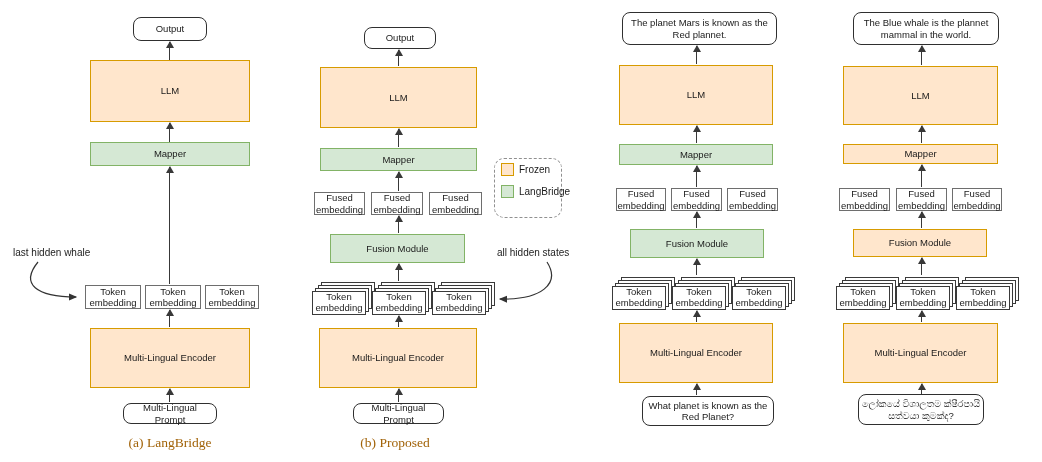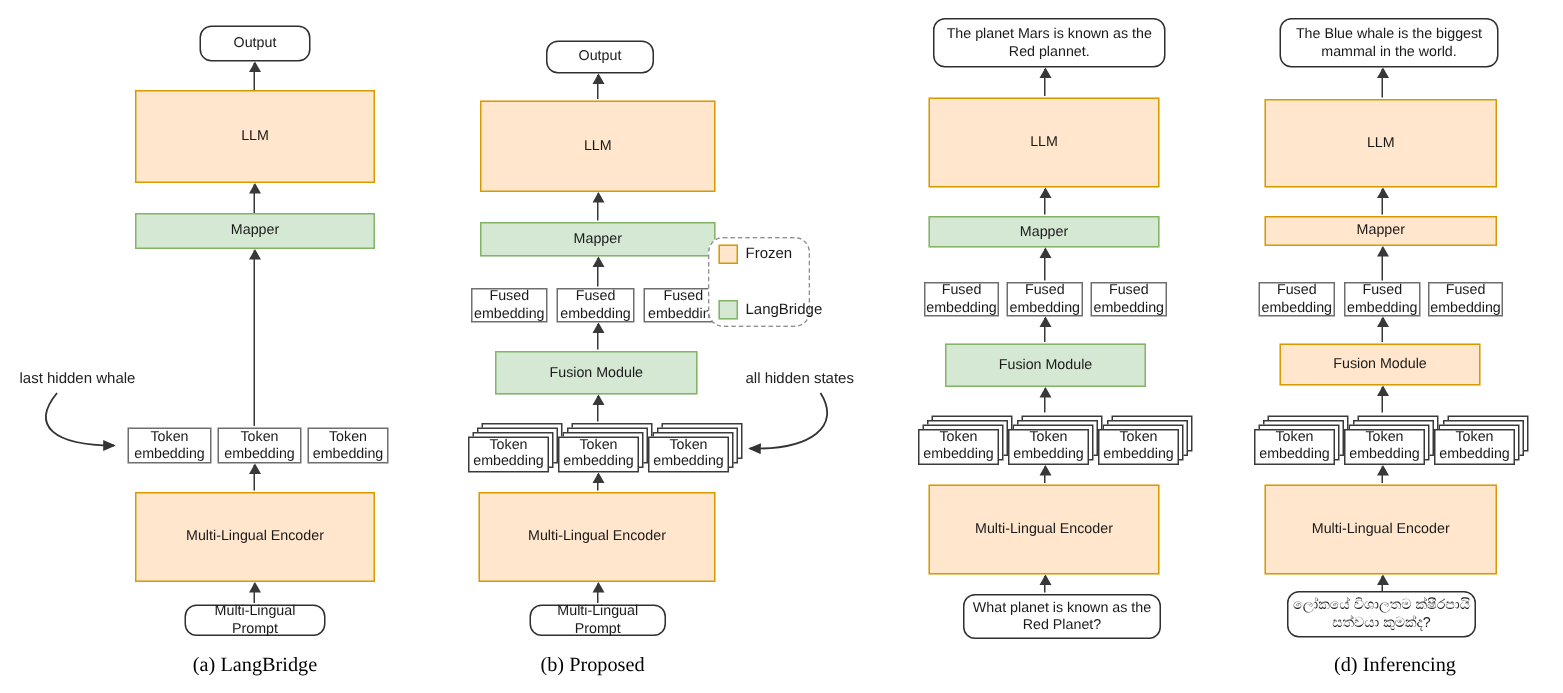--- a/index.html
+++ b/index.html
@@ -30,27 +30,27 @@
   }
   .stack .l3 { left:9px; top:0; }
   .stack .l2 { left:6px; top:3px; }
   .stack .l1 { left:3px; top:6px; }
   .stack .front {
     left:0; top:9px; z-index:2; display:flex; align-items:center; justify-content:center;
     text-align:center; font-size:9.5px; line-height:1.15;
   }
   .caption {
     position:absolute; font-family:"Liberation Serif", serif; font-size:13.5px;
-    color:#000000; text-align:center;
+    color:#a16207; text-align:center;
   }
   .annot { position:absolute; font-size:10px; color:#222; white-space:nowrap; }
   .legend {
-    position:absolute; left:472px; top:158px; width:68px; height:60px;
+    position:absolute; left:494px; top:158px; width:68px; height:60px;
     border:1.3px dashed #909090; border-radius:10px; box-sizing:border-box;
-    display:flex; flex-direction:column; justify-content:space-between; gap:9px; padding:4px 6px;
+    display:flex; flex-direction:column; justify-content:flex-start; gap:9px; padding:4px 6px;
     background:#fff;
   }
   .legend-item { display:flex; align-items:center; gap:5px; font-size:10px; }
   .swatch { width:13px; height:13px; box-sizing:border-box; border:1px solid #000; flex:0 0 auto; }
   .swatch.frozen { border-color:var(--frozen-border,#d79b00); }
   .swatch.trainable { border-color:var(--trainable-border,#82b366); }
   .overlay { position:absolute; left:0; top:0; pointer-events:none; }
 </style>
 </head>
 <body>
@@ -161,21 +161,21 @@
     <div class="layer l2"></div>
     <div class="layer l1"></div>
     <div class="layer front">Token embedding</div>
   </div>
 
   <div class="arr" style="left:696px; top:311px; height:11px;"></div>
   <div class="box frozen" style="left:619px; top:323px; width:154px; height:60px;">Multi-Lingual Encoder</div>
   <div class="arr" style="left:696px; top:384px; height:11px;"></div>
   <div class="box rounded" style="left:642px; top:396px; width:132px; height:30px;">What planet is known as the Red Planet?</div>
 
-  <div class="box rounded" style="left:853px; top:12px; width:146px; height:33px;">The Blue whale is the biggest mammal in the world.</div>
+  <div class="box rounded" style="left:853px; top:12px; width:146px; height:33px;">The Blue whale is the plannet mammal in the world.</div>
   <div class="arr" style="left:921px; top:46px; height:19px;"></div>
   <div class="box frozen" style="left:843px; top:66px; width:155px; height:59px;">LLM</div>
   <div class="arr" style="left:921px; top:126px; height:17px;"></div>
   <div class="box frozen" style="left:843px; top:144px; width:155px; height:20px;">Mapper</div>
   <div class="arr" style="left:921px; top:165px; height:22px;"></div>
 
   <div class="box plain" style="left:839px; top:188px; width:51px; height:23px;">Fused embedding</div>
   <div class="box plain" style="left:896px; top:188px; width:51px; height:23px;">Fused embedding</div>
   <div class="box plain" style="left:952px; top:188px; width:50px; height:23px;">Fused embedding</div>
 
@@ -199,21 +199,20 @@
     <div class="layer l3"></div>
     <div class="layer l2"></div>
     <div class="layer l1"></div>
     <div class="layer front">Token embedding</div>
   </div>
 
   <div class="arr" style="left:921px; top:311px; height:11px;"></div>
   <div class="box frozen" style="left:843px; top:323px; width:155px; height:60px;">Multi-Lingual Encoder</div>
   <div class="arr" style="left:921px; top:384px; height:10px;"></div>
   <div class="box rounded" style="left:858px; top:394px; width:126px; height:31px;">ලෝකයේ විශාලතම ක්ෂීරපායි සත්වයා කුමක්ද?</div>
-  <div class="caption" style="left:850px; top:435px; width:160px;">(d) Inferencing</div>
 
   <svg class="overlay" width="1042" height="462" viewBox="0 0 1042 462">
     <defs>
       <marker id="ah" markerWidth="8" markerHeight="8" refX="6" refY="3" orient="auto">
         <path d="M0,0 L7,3 L0,6 z" fill="#333"></path>
       </marker>
     </defs>
     <path d="M38,262 C20,284 36,297 76,297" fill="none" stroke="#333" stroke-width="1.2" marker-end="url(#ah)"></path>
     <path d="M547,262 C561,284 541,300 500,299" fill="none" stroke="#333" stroke-width="1.2" marker-end="url(#ah)"></path>
   </svg>

